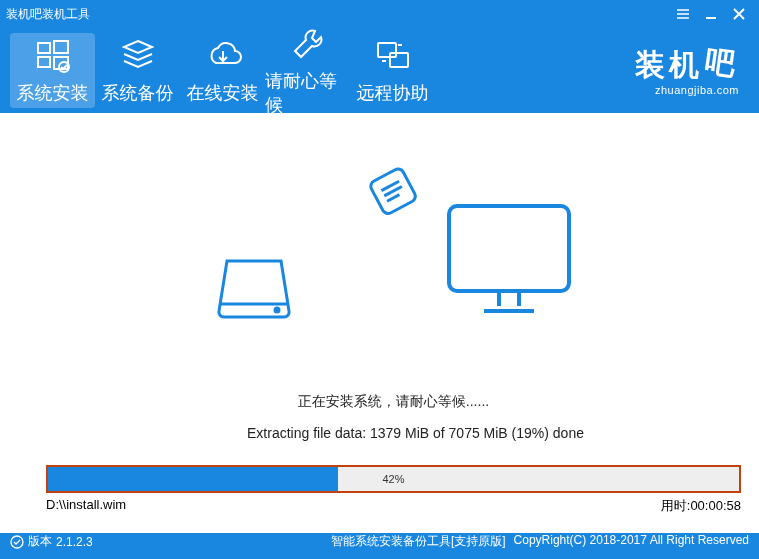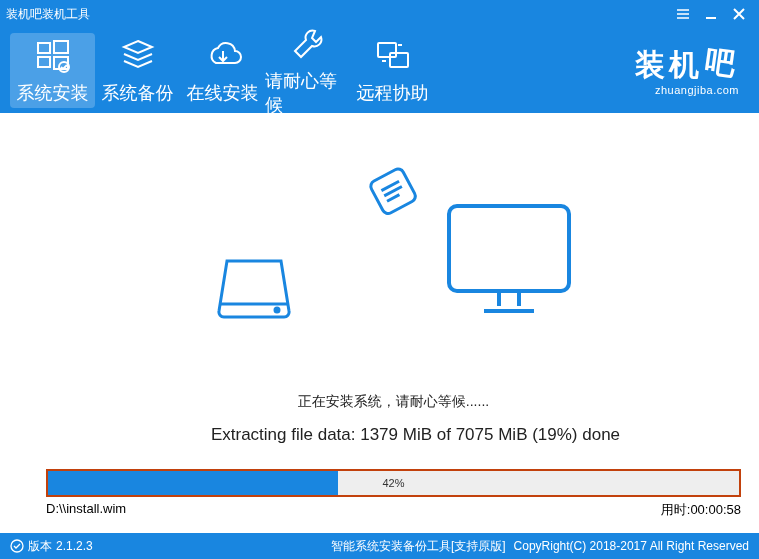--- a/index.html
+++ b/index.html
@@ -20,32 +20,32 @@
     .brand-main { font-size: 30px; font-weight: bold; letter-spacing: 4px; display: flex; align-items: flex-start; }
     .brand-sub { font-size: 11px; letter-spacing: 0.5px; margin-top: -2px; }
     .ba-char { display: inline-block; transform: rotate(8deg) translateY(-2px); margin-left: 2px; }
     
     .content { flex: 1; background: #fff; position: relative; overflow: hidden; padding-left: 28px; }
     
     .icons-row { display: flex; justify-content: center; align-items: center; gap: 140px; margin-top: 50px; height: 200px; position: relative; }
     .transfer-icon { position: absolute; left: 50%; top: 0px; transform: translateX(-50%) rotate(-28deg); }
     
     .status-text { text-align: center; margin-top: 30px; font-size: 14px; color: #222; }
-    .extract-text { text-align: center; margin-top: 14px; font-size: 17px; color: #222; margin-left: 44px; }
+    .extract-text { text-align: center; margin-top: 14px; font-size: 14px; color: #222; margin-left: 44px; }
     
     .progress-wrap { margin: 24px 18px 0 18px; }
     .progress-bar { height: 28px; background: #eee; position: relative; border: 2px solid #c2410c; }
     .progress-fill { height: 100%; background: #1986e0; }
     .progress-pct { position: absolute; left: 50%; top: 50%; transform: translate(-50%, -50%); font-size: 11px; color: #333; }
     
     .below-bar { display: flex; justify-content: space-between; margin: 4px 18px 0 18px; font-size: 13px; }
     .file-path { color: #000; }
     .elapsed { color: #000; margin-left: 8px; }
     
-    .footer { height: 26px; background: #1986e0; color: #fff; display: flex; align-items: center; padding: 0 10px; font-size: 12px; }
+    .footer { height: 26px; background: #1986e0; color: #fff; display: flex; align-items: flex-start; padding: 0 10px; font-size: 12px; }
     .footer .ver { display: flex; align-items: center; gap: 4px; }
     .footer .spacer { flex: 1; }
   </style>
 </head>
 <body>
 
 <div class="window">
 
   <div class="titlebar">
     <span class="title">装机吧装机工具</span>

